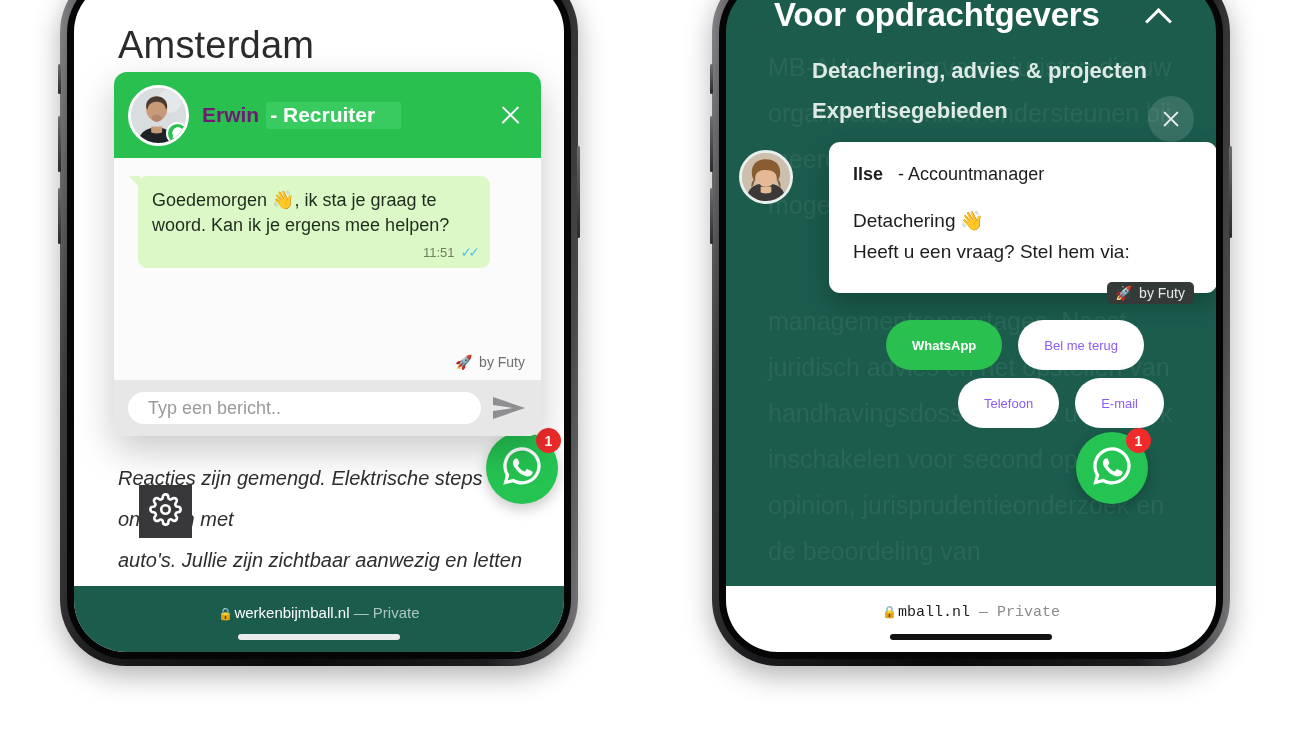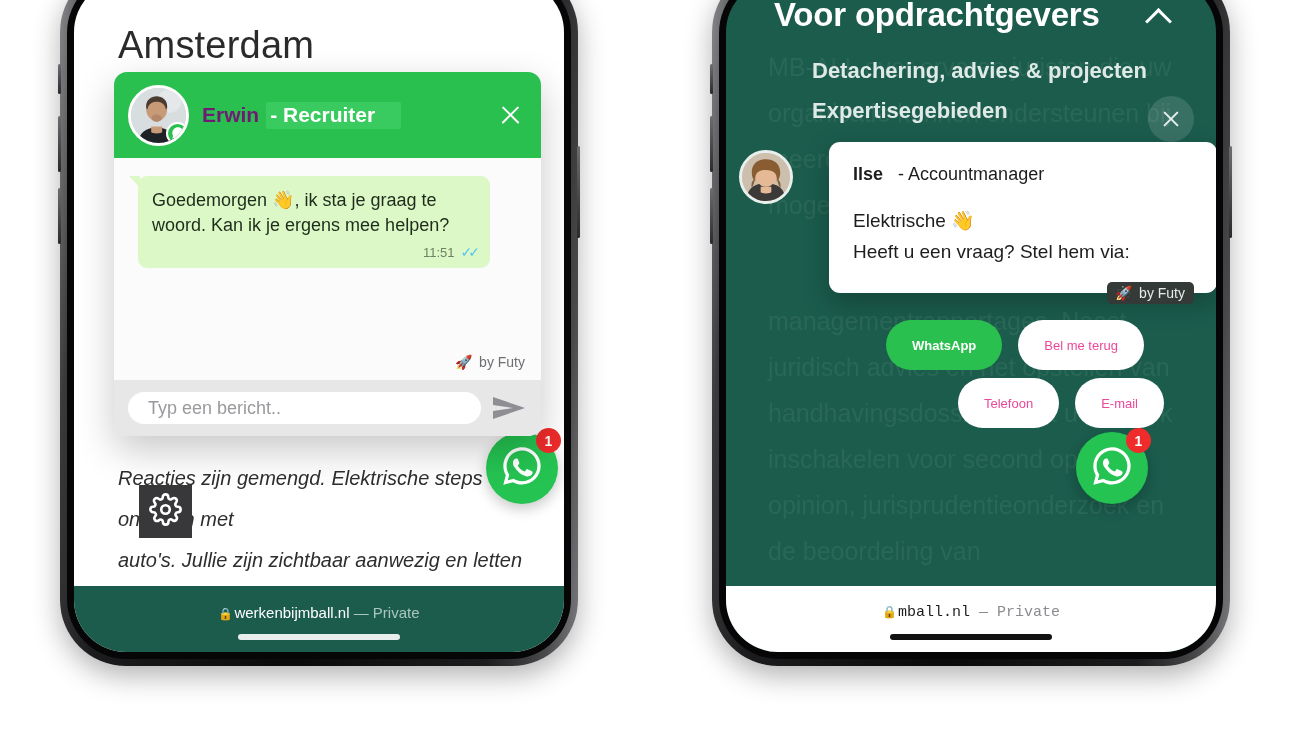--- a/index.html
+++ b/index.html
@@ -222,21 +222,21 @@
     background: #333a38; border-radius: 5px; padding: 3px 9px;
     font-size: 14px; color: #e9e9ec; display: flex; align-items: center; gap: 6px;
   }
   .pill-row { position: absolute; display: flex; gap: 16px; }
   .pill {
     border-radius: 26px; padding: 0 26px; height: 50px;
     display: flex; align-items: center; justify-content: center;
     font-size: 13px; font-weight: 400; white-space: nowrap;
   }
   .pill.green { background: #2ac04f; color: #fff; font-weight: 700; }
-  .pill.white { background: #ffffff; color: #ec4899; }
+  .pill.white { background: #ffffff; color: #8b5cf6; }
 </style>
 </head>
 <body>
 
 <div class="stage">
 
   <div class="phone" style="left:60px; width:518px; height:700px;">
     <div class="phone-outer"></div>
     <div class="btn-side btn-silent"></div>
     <div class="btn-side btn-vol-up"></div>
@@ -381,21 +381,21 @@
             <path d="M21 38h12v6c0 2-12 2-12 0z" fill="#e5b896"></path>
           </svg>
         </div>
 
         <div class="mini-card">
           <div class="mc-ident">
             <b>Ilse</b>
             <span>&nbsp;</span>
             <span>- Accountmanager</span>
           </div>
-          <div class="mc-line">Elektrische 👋</div>
+          <div class="mc-line">Detachering 👋</div>
           <div class="mc-line">Heeft u een vraag? Stel hem via:</div>
         </div>
 
         <div class="mini-credit">
           <span>🚀</span>
           <span>by Futy</span>
         </div>
 
         <div class="pill-row" style="left:160px; top:340px;">
           <div class="pill green">WhatsApp</div>

